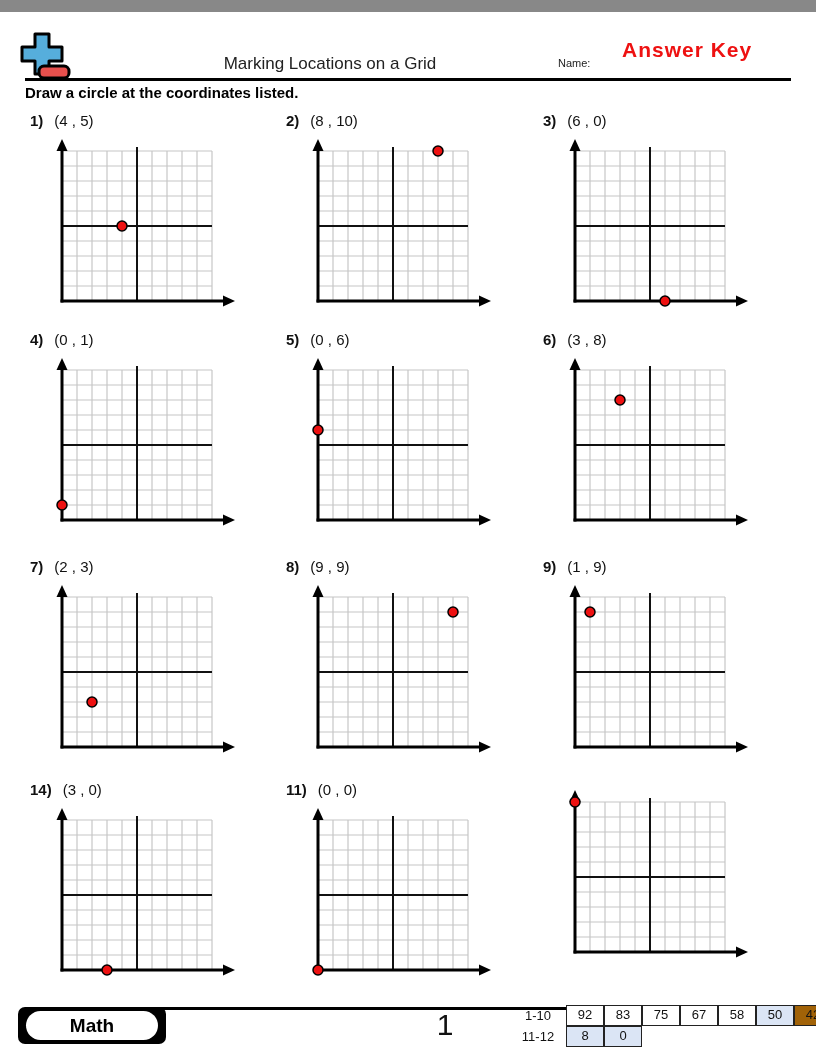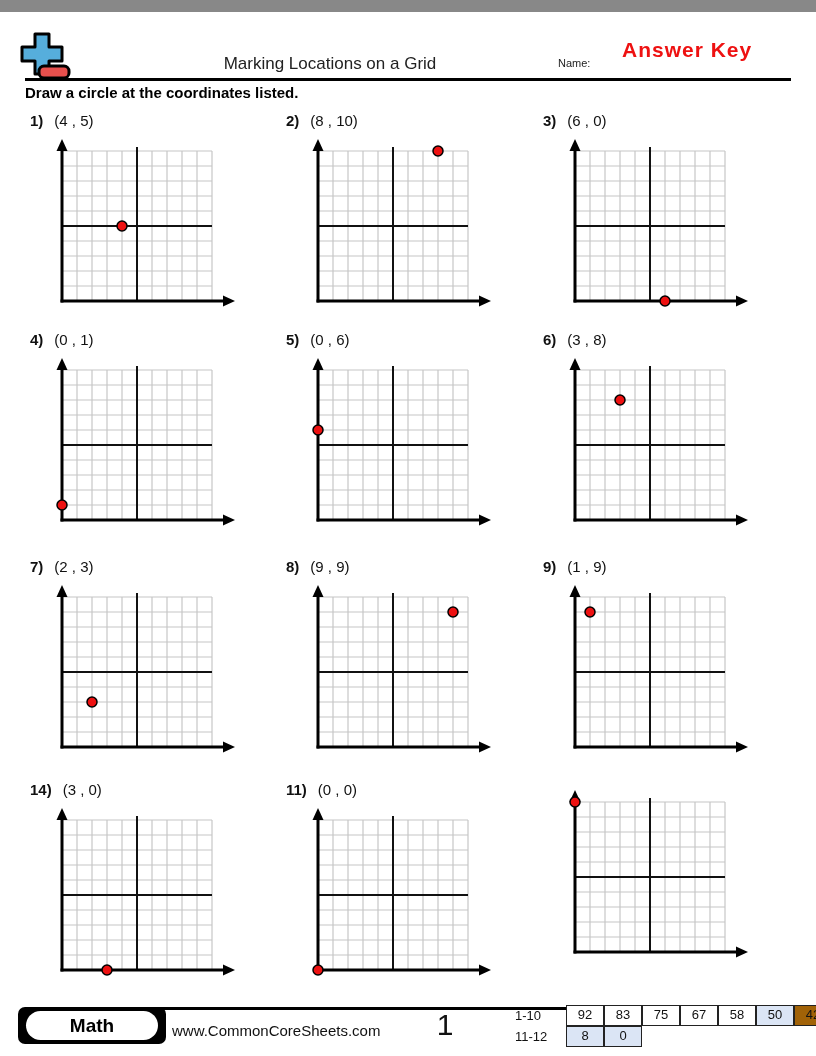--- a/index.html
+++ b/index.html
@@ -45,21 +45,21 @@
   .subject-inner{
     position:absolute;left:8px;right:8px;top:4px;bottom:4px;
     background:#fff;border-radius:16px;
     display:flex;align-items:center;justify-content:center;
     font-size:19px;font-weight:700;color:#000;
   }
   .website{position:absolute;left:172px;top:1010px;font-size:15px;color:#111;}
   .page-number{position:absolute;left:400px;top:996px;width:90px;text-align:center;font-size:30px;color:#111;}
   .score-table{position:absolute;left:515px;top:993px;}
   .score-row{display:flex;align-items:stretch;height:21px;}
-  .score-label{width:46px;text-align:left;padding-right:5px;font-size:13px;line-height:21px;color:#111;}
+  .score-label{width:46px;text-align:center;padding-right:5px;font-size:13px;line-height:21px;color:#111;}
   .score-cell{
     box-sizing:border-box;width:38px;height:21px;
     border:1.5px solid #222;
     font-size:13px;line-height:18px;text-align:center;
     background:#fff;color:#111;
   }
 </style>
 </head>
 <body>
 
@@ -516,21 +516,20 @@
           <polygon points="185,162 173,156.5 173,167.5" fill="#000"></polygon>
           <circle cx="12" cy="12" r="5" fill="#ee1111" stroke="#000" stroke-width="1.5"></circle>
         </svg>
       </div>
     </main>
 
   <div class="footer-rule"></div>
   <div class="subject-badge">
     <div class="subject-inner">Math</div>
   </div>
-  <div class="website">www.CommonCoreSheets.com</div>
   <div class="page-number">1</div>
   <div class="score-table">
       <div class="score-row">
         <div class="score-label">1-10</div>
         <div class="score-cell">92</div>
         <div class="score-cell">83</div>
         <div class="score-cell">75</div>
         <div class="score-cell">67</div>
         <div class="score-cell">58</div>
         <div class="score-cell" style="background: rgb(219, 229, 245);">50</div>

